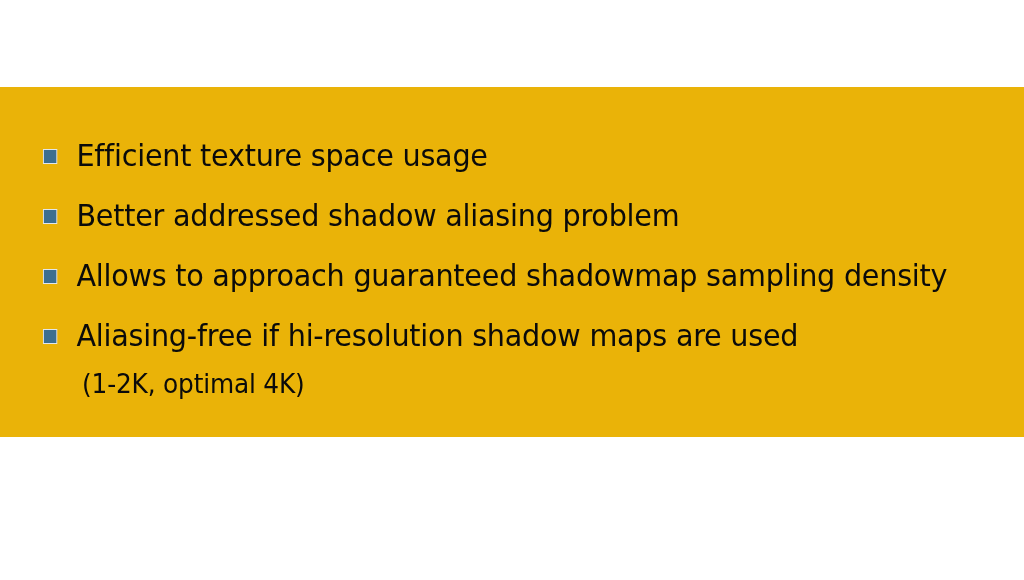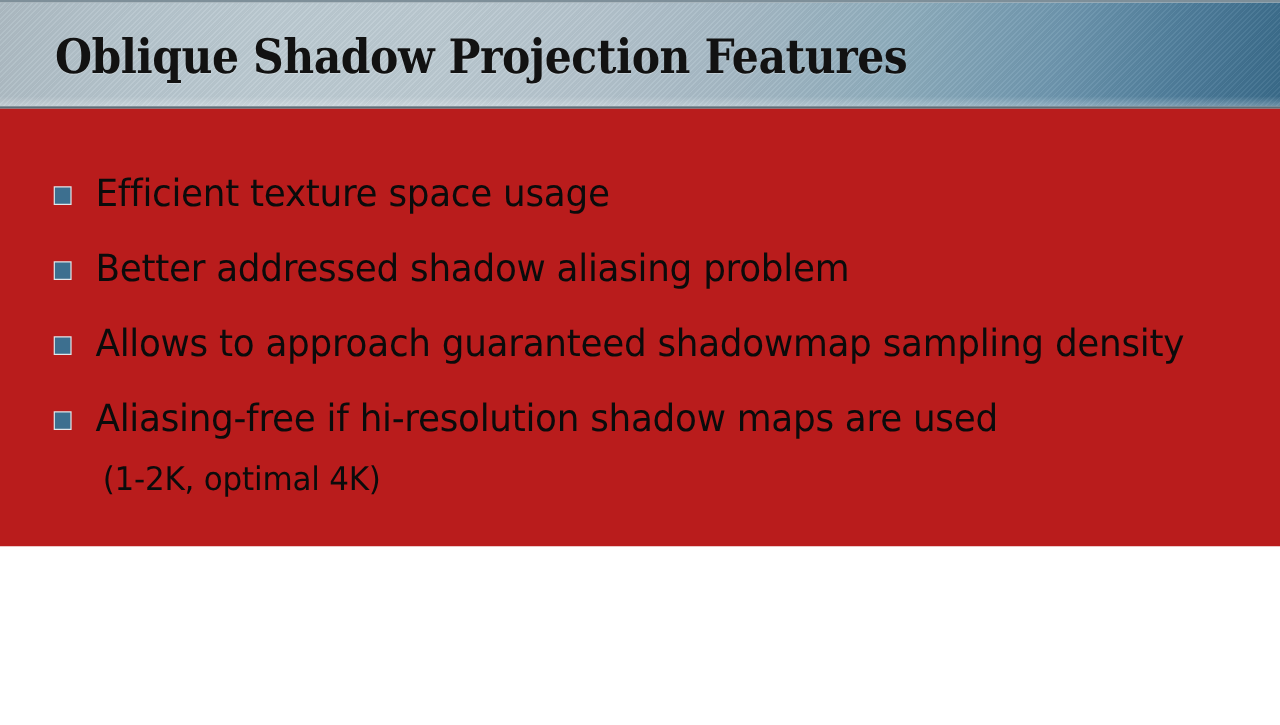--- a/index.html
+++ b/index.html
@@ -82,21 +82,21 @@
     z-index: 2;
   }
 
   
   .body-area {
     position: absolute;
     left: 0;
     top: 87px;
     width: 1024px;
     height: 350px;
-    background: #b91c1c;
+    background: #eab308;
   }
 
   .bullet-list {
     list-style: none;
     margin: 0;
     padding: 0;
     position: absolute;
     left: 42px;
     top: 44px;
     width: 960px;
@@ -135,23 +135,20 @@
     line-height: 46px;
     padding-left: 6px;
     letter-spacing: -0.2px;
   }
 </style>
 </head>
 <body>
 
 <div class="slide">
 
-  <div class="title-banner">
-    <h1 class="slide-title">Oblique Shadow Projection Features</h1>
-  </div>
 
   <div class="body-area">
     <ul class="bullet-list">
 
       <li class="bullet-item">
         <span class="bullet-marker"></span>
         <span class="bullet-text">Efficient texture space usage</span>
       </li>
 
       <li class="bullet-item">

